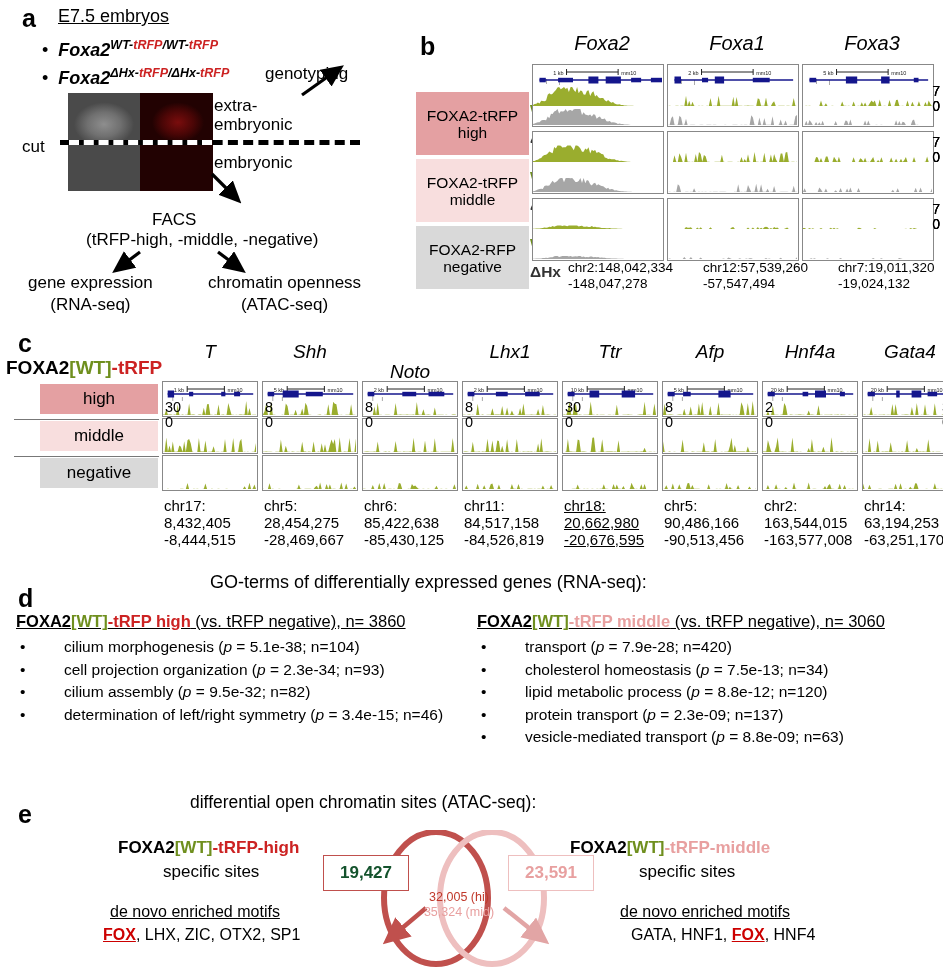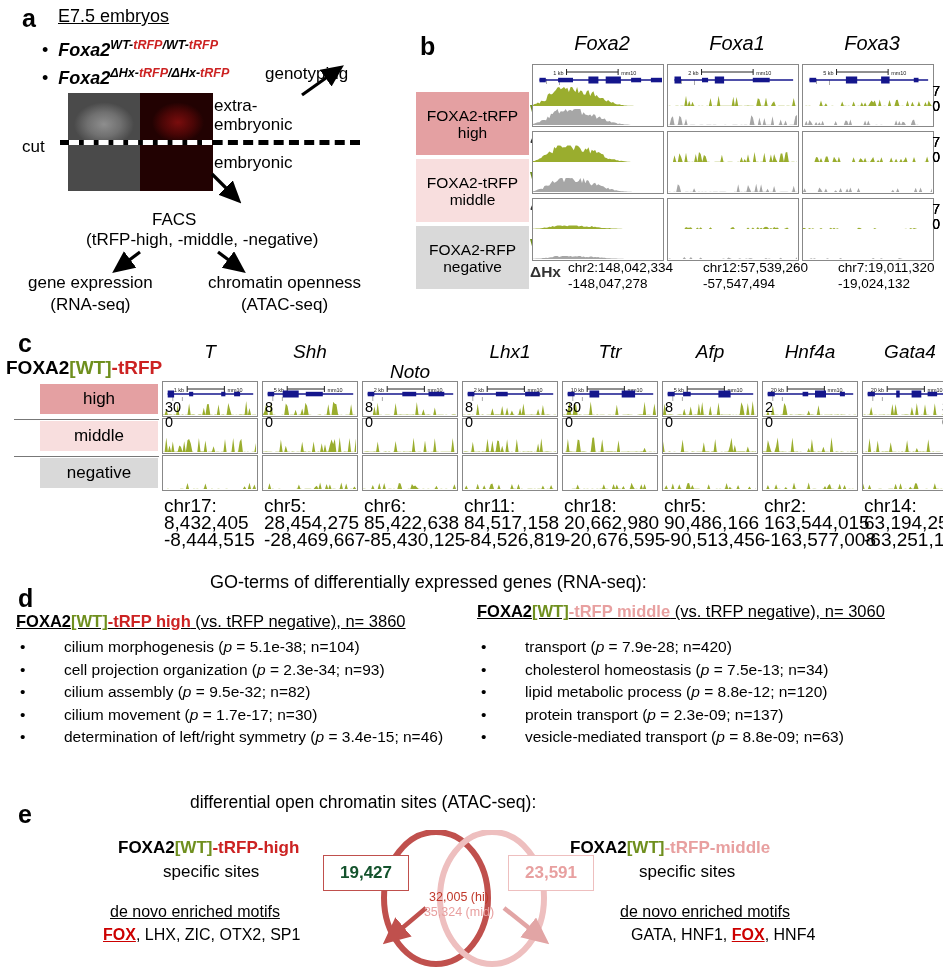--- a/index.html
+++ b/index.html
@@ -88,21 +88,21 @@
   #panel-c { position:absolute; left:0px; top:325px; width:943px; height:245px; }
   .c-gene-title { position:absolute; font-style:italic; font-size:19px; text-align:center; }
   .c-head { position:absolute; left:6px; top:32px; font-size:19px; font-weight:bold; }
   .c-lbl { position:absolute; left:40px; width:118px; font-size:17px; text-align:center; line-height:30px; }
   .c-lbl.high { background:#e4a0a2; }
   .c-lbl.mid  { background:#f8dede; }
   .c-lbl.neg  { background:#d9d9d9; }
   .c-sep { position:absolute; left:14px; width:145px; height:0; border-top:1.5px solid #777; }
   .c-track { position:absolute; border:1.5px solid #888; background:#fff; overflow:hidden; }
   .c-scale { position:absolute; font-size:14.5px; line-height:15px; }
-  .c-coord { position:absolute; font-size:19px; line-height:17px; }
+  .c-coord { position:absolute; font-size:15px; line-height:17px; }
 
   
   #panel-d { position:absolute; left:0; top:570px; width:943px; height:165px; }
   .d-title { position:absolute; left:210px; top:2px; font-size:18px; }
   .d-colhead { position:absolute; font-size:16.5px; font-weight:bold; text-decoration:underline; white-space:nowrap; }
   .d-list { position:absolute; font-size:15.5px; list-style:none; margin:0; padding:0; }
   .d-list li { position:relative; padding-left:48px; line-height:22.5px; white-space:nowrap; }
   .d-list li:before { content:"\2022"; position:absolute; left:4px; }
 
   
@@ -747,43 +747,42 @@
           </svg>
         </div>
       </div>
       <div class="c-scale" style="left: 942px; text-align: right; top: 75px;"><span>3</span><br><span>0</span></div>
     </div>
   <div id="c-coords">
       <div class="c-coord" style="left: 164px; top: 172px;"><span>chr17:</span><br><span>8,432,405</span><br><span>-8,444,515</span></div>
       <div class="c-coord" style="left: 264px; top: 172px;"><span>chr5:</span><br><span>28,454,275</span><br><span>-28,469,667</span></div>
       <div class="c-coord" style="left: 364px; top: 172px;"><span>chr6:</span><br><span>85,422,638</span><br><span>-85,430,125</span></div>
       <div class="c-coord" style="left: 464px; top: 172px;"><span>chr11:</span><br><span>84,517,158</span><br><span>-84,526,819</span></div>
-      <div class="c-coord" style="left: 564px; top: 172px;"><span>chr18:</span><br><span>20,662,980</span><br><span>-20,676,595</span></div>
+      <div class="c-coord" style="left: 564px; top: 172px; text-decoration: underline;"><span>chr18:</span><br><span>20,662,980</span><br><span>-20,676,595</span></div>
       <div class="c-coord" style="left: 664px; top: 172px;"><span>chr5:</span><br><span>90,486,166</span><br><span>-90,513,456</span></div>
       <div class="c-coord" style="left: 764px; top: 172px;"><span>chr2:</span><br><span>163,544,015</span><br><span>-163,577,008</span></div>
       <div class="c-coord" style="left: 864px; top: 172px;"><span>chr14:</span><br><span>63,194,253</span><br><span>-63,251,170</span></div>
     </div>
 </div>
 
 <div id="panel-d">
   <div class="panel-letter" style="left:18px; top:14px;">d</div>
   <div class="d-title">GO-terms of differentially expressed genes (RNA-seq):</div>
 
   <div class="d-colhead" style="left:16px; top:42px;">
     <span>FOXA2</span><span class="green">[WT]</span><span class="redlbl">-tRFP high</span><span style="font-weight:normal"> (vs. tRFP negative), n= 3860</span>
   </div>
   <ul class="d-list" id="d-left-list" style="left:16px; top:66px;">
       <li>cilium morphogenesis (<i>p</i> = 5.1e-38; n=104)</li>
       <li>cell projection organization (<i>p</i> = 2.3e-34; n=93)</li>
       <li>cilium assembly (<i>p</i> = 9.5e-32; n=82)</li>
-      <li>cilium movement (<i>p</i> = 1.7e-17; n=30)</li>
       <li>determination of left/right symmetry (<i>p</i> = 3.4e-15; n=46)</li>
     </ul>
 
-  <div class="d-colhead" style="left:477px; top:32px;">
+  <div class="d-colhead" style="left:477px; top:42px;">
     <span>FOXA2</span><span class="green">[WT]</span><span class="pink">-tRFP middle</span><span style="font-weight:normal"> (vs. tRFP negative), n= 3060</span>
   </div>
   <ul class="d-list" id="d-right-list" style="left:477px; top:66px;">
       <li>transport (<i>p</i> = 7.9e-28; n=420)</li>
       <li>cholesterol homeostasis (<i>p</i> = 7.5e-13; n=34)</li>
       <li>lipid metabolic process (<i>p</i> = 8.8e-12; n=120)</li>
       <li>protein transport (<i>p</i> = 2.3e-09; n=137)</li>
       <li>vesicle-mediated transport (<i>p</i> = 8.8e-09; n=63)</li>
     </ul>
 </div>

